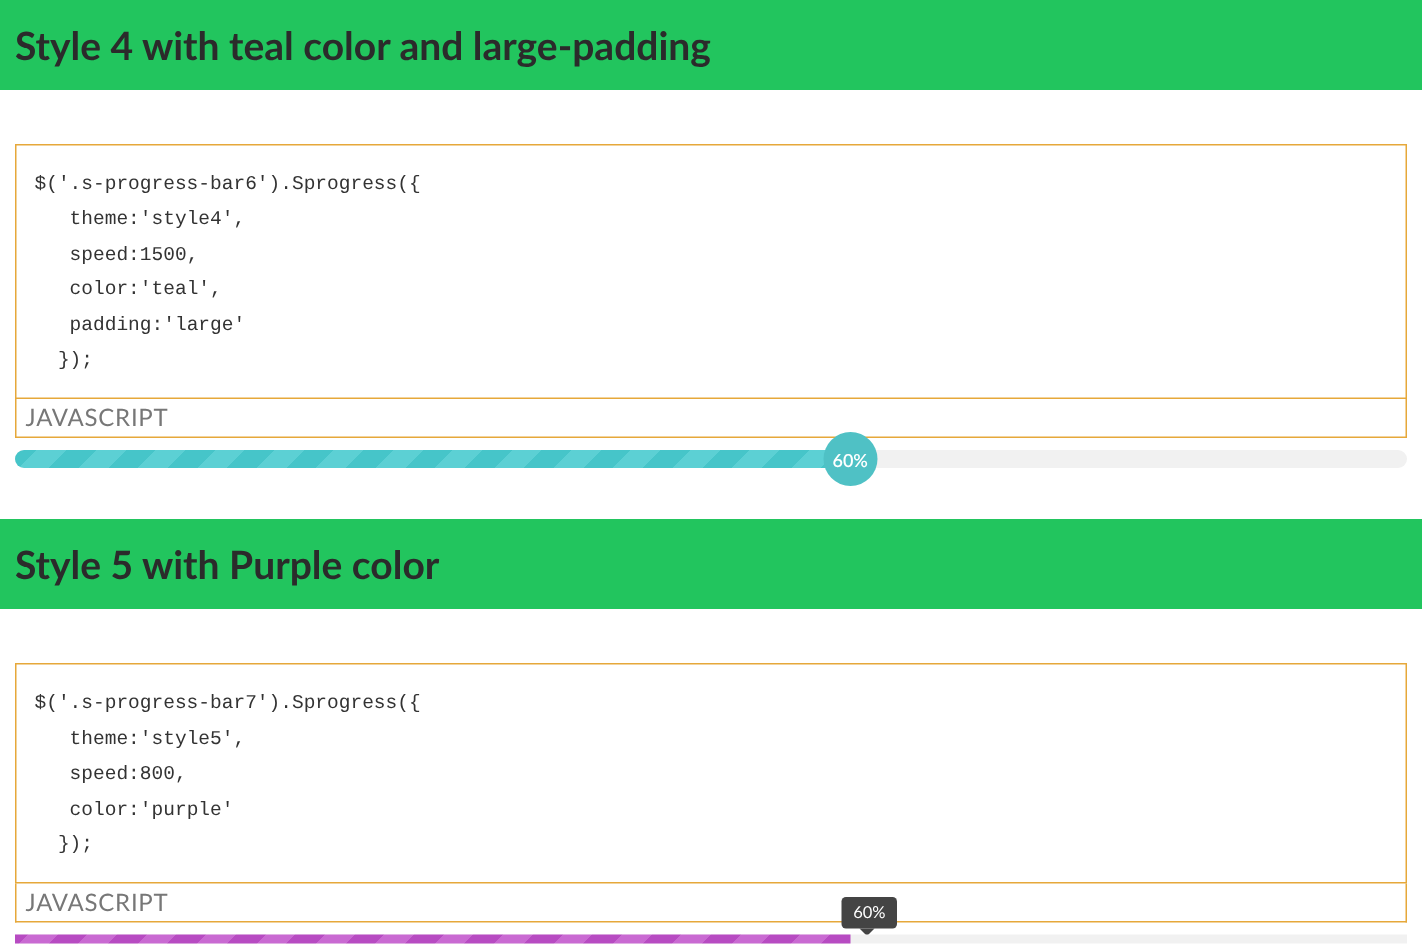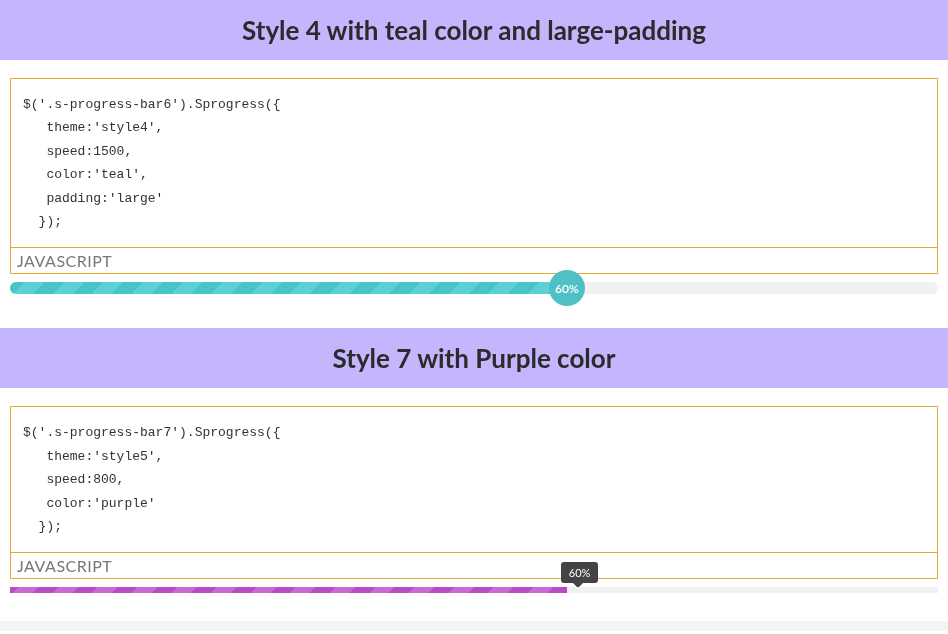--- a/index.html
+++ b/index.html
@@ -3,31 +3,31 @@
 <meta charset="utf-8">
 <style>
   * { box-sizing: border-box; margin: 0; padding: 0; }
   body {
     font-family: "Segoe UI", "Lato", -apple-system, Arial, sans-serif;
     background: #fff;
     color: #333;
     width: 948px;
   }
   .section-header {
-    background: #c4b5fd;
+    background: #22c55e;
     padding: 14px 10px;
-    text-align: center;
+    text-align: left;
   }
   .section-header h2 {
     font-size: 26px;
     font-weight: 700;
     color: #2b2b2b;
   }
   .code-wrap {
-    margin: 18px 10px 4px 10px;
+    margin: 36px 10px 4px 10px;
   }
   .code-block {
     border: 1px solid #e6a83a;
     background: #fff;
     padding: 14px 12px;
     font-family: Consolas, "Courier New", monospace;
     font-size: 13px;
     line-height: 1.8;
     white-space: pre-wrap;
     color: #333;
@@ -143,21 +143,21 @@
 
 <div class="progress-wrap">
   <div class="track4">
     <div class="fill4">
       <div class="badge-circle">60%</div>
     </div>
   </div>
 </div>
 
 <div class="section-header">
-  <h2>Style 7 with Purple color</h2>
+  <h2>Style 5 with Purple color</h2>
 </div>
 
 <div class="code-wrap">
   <pre class="code-block">$('.s-progress-bar7').Sprogress({
    theme:'style5',
    speed:800,
    color:'purple'
   });</pre>
   <div class="code-label-row">JAVASCRIPT</div>
 </div>

